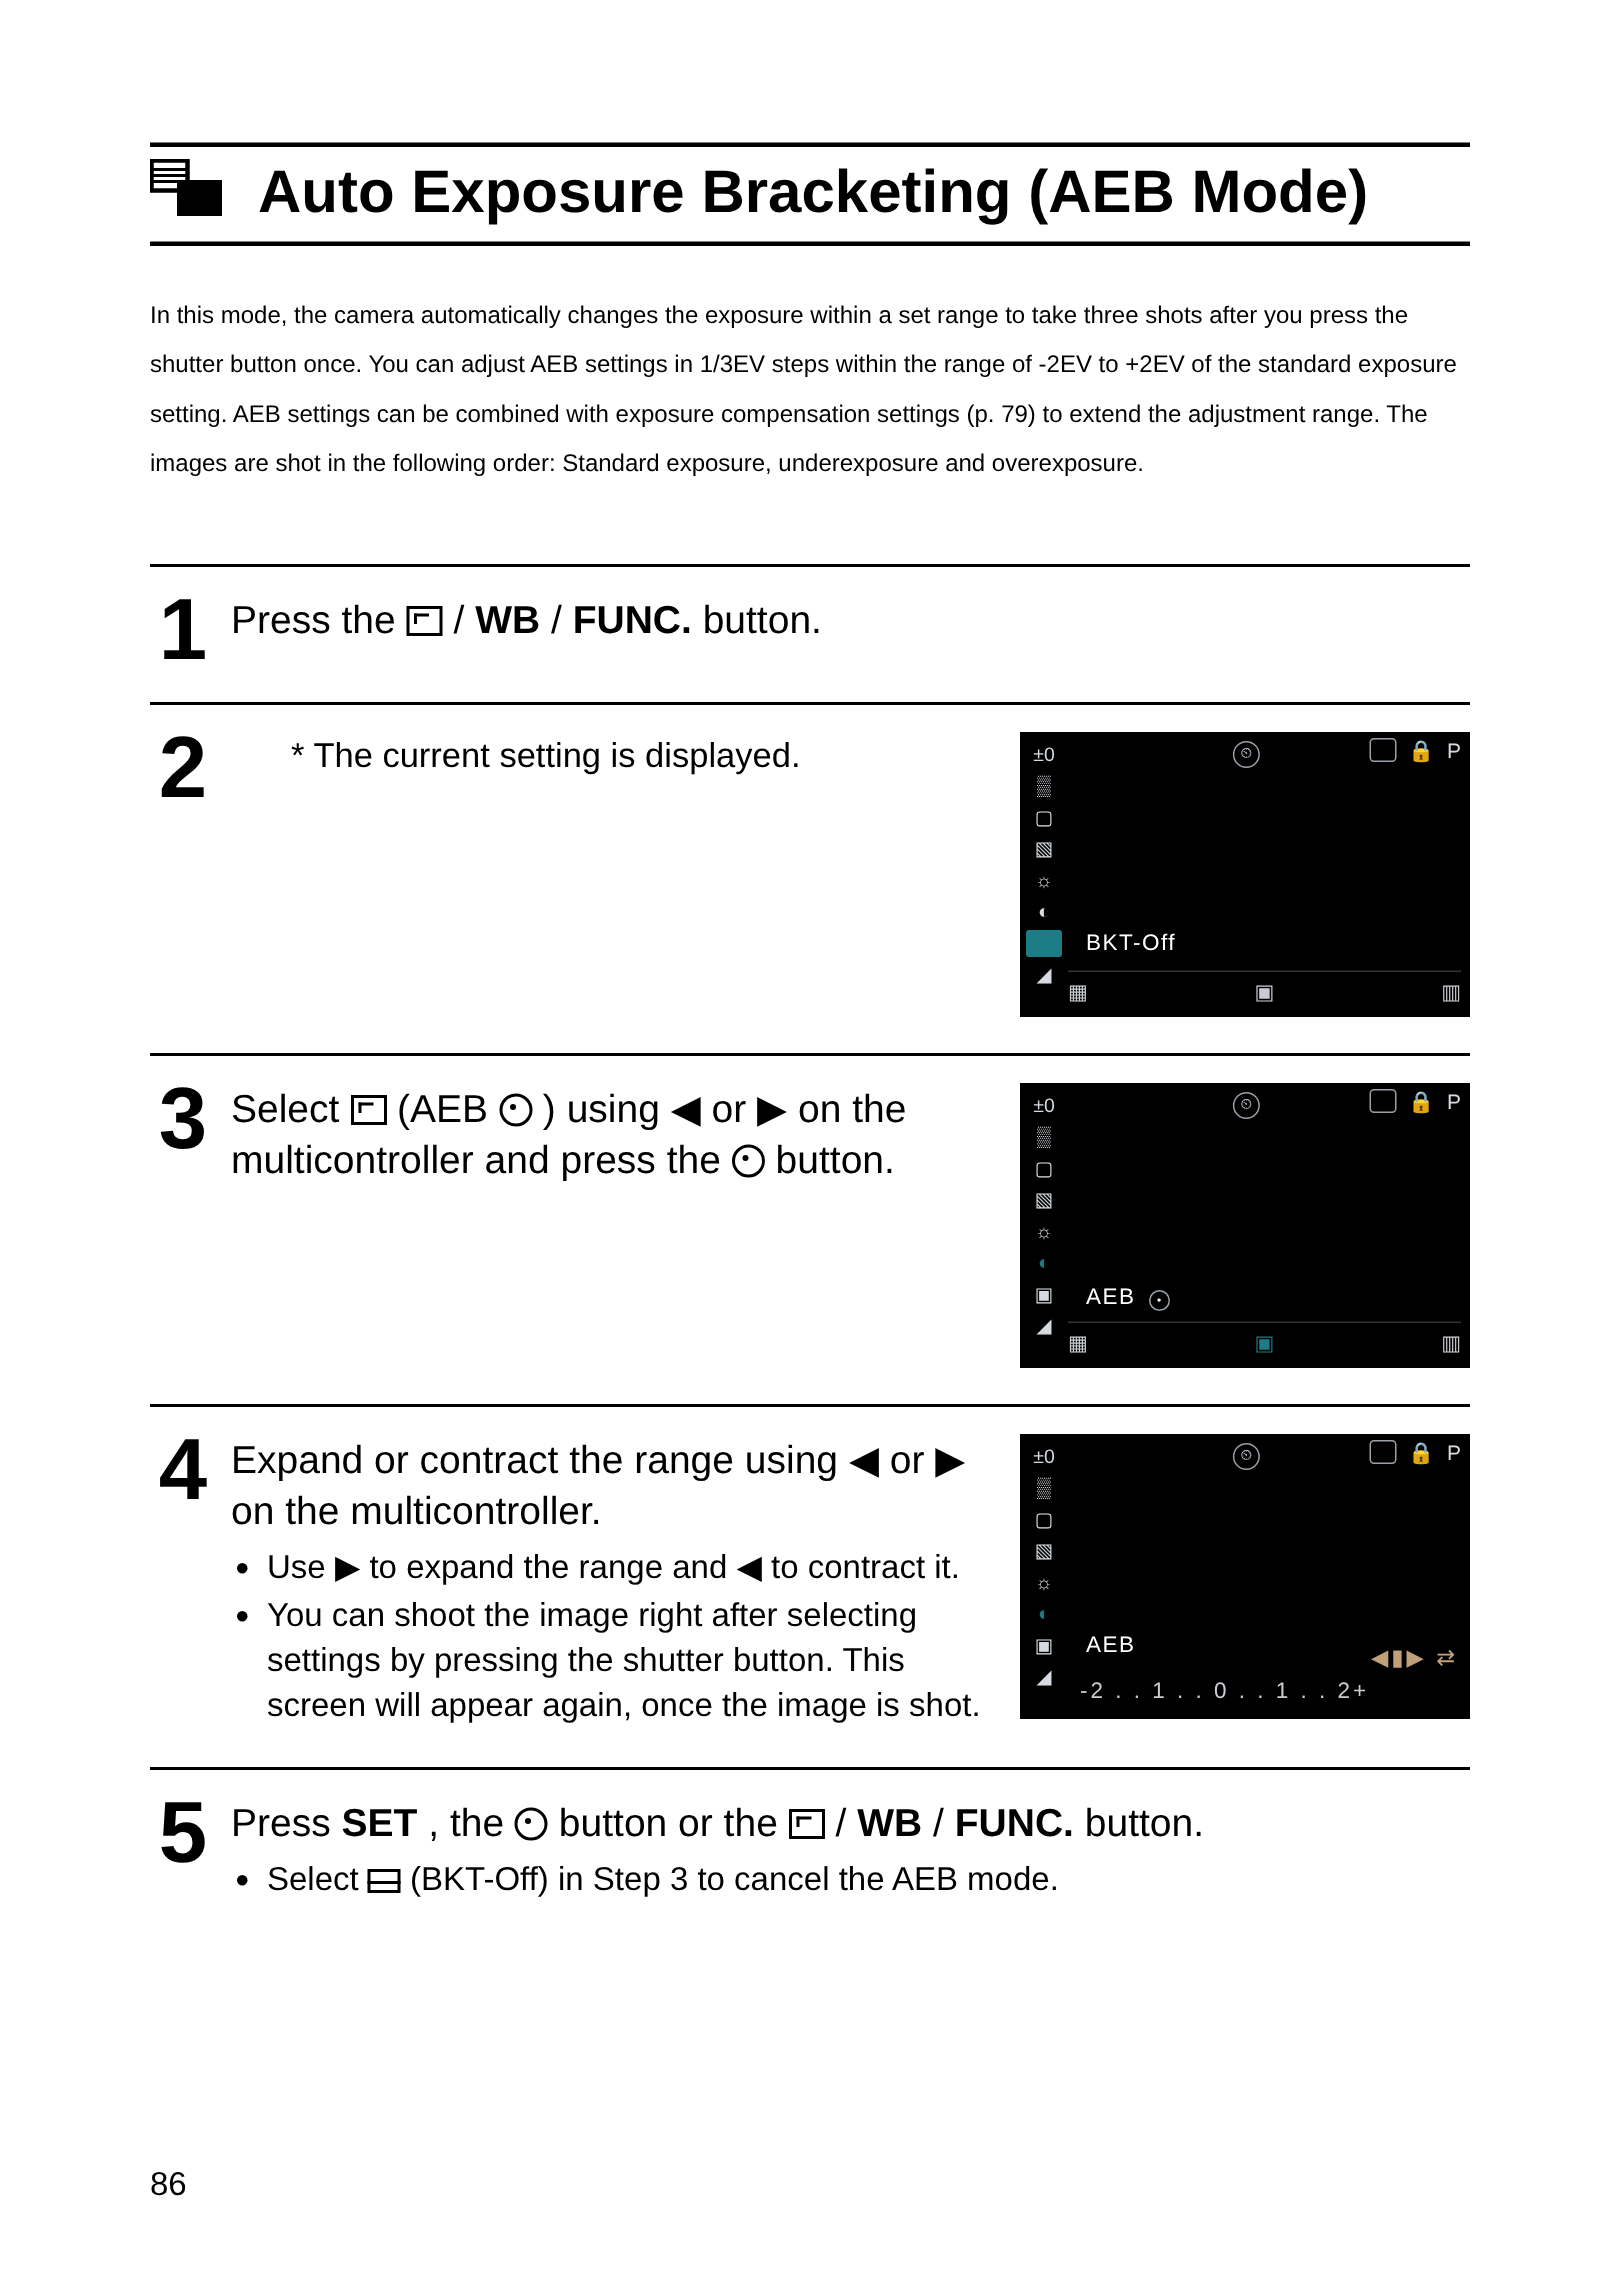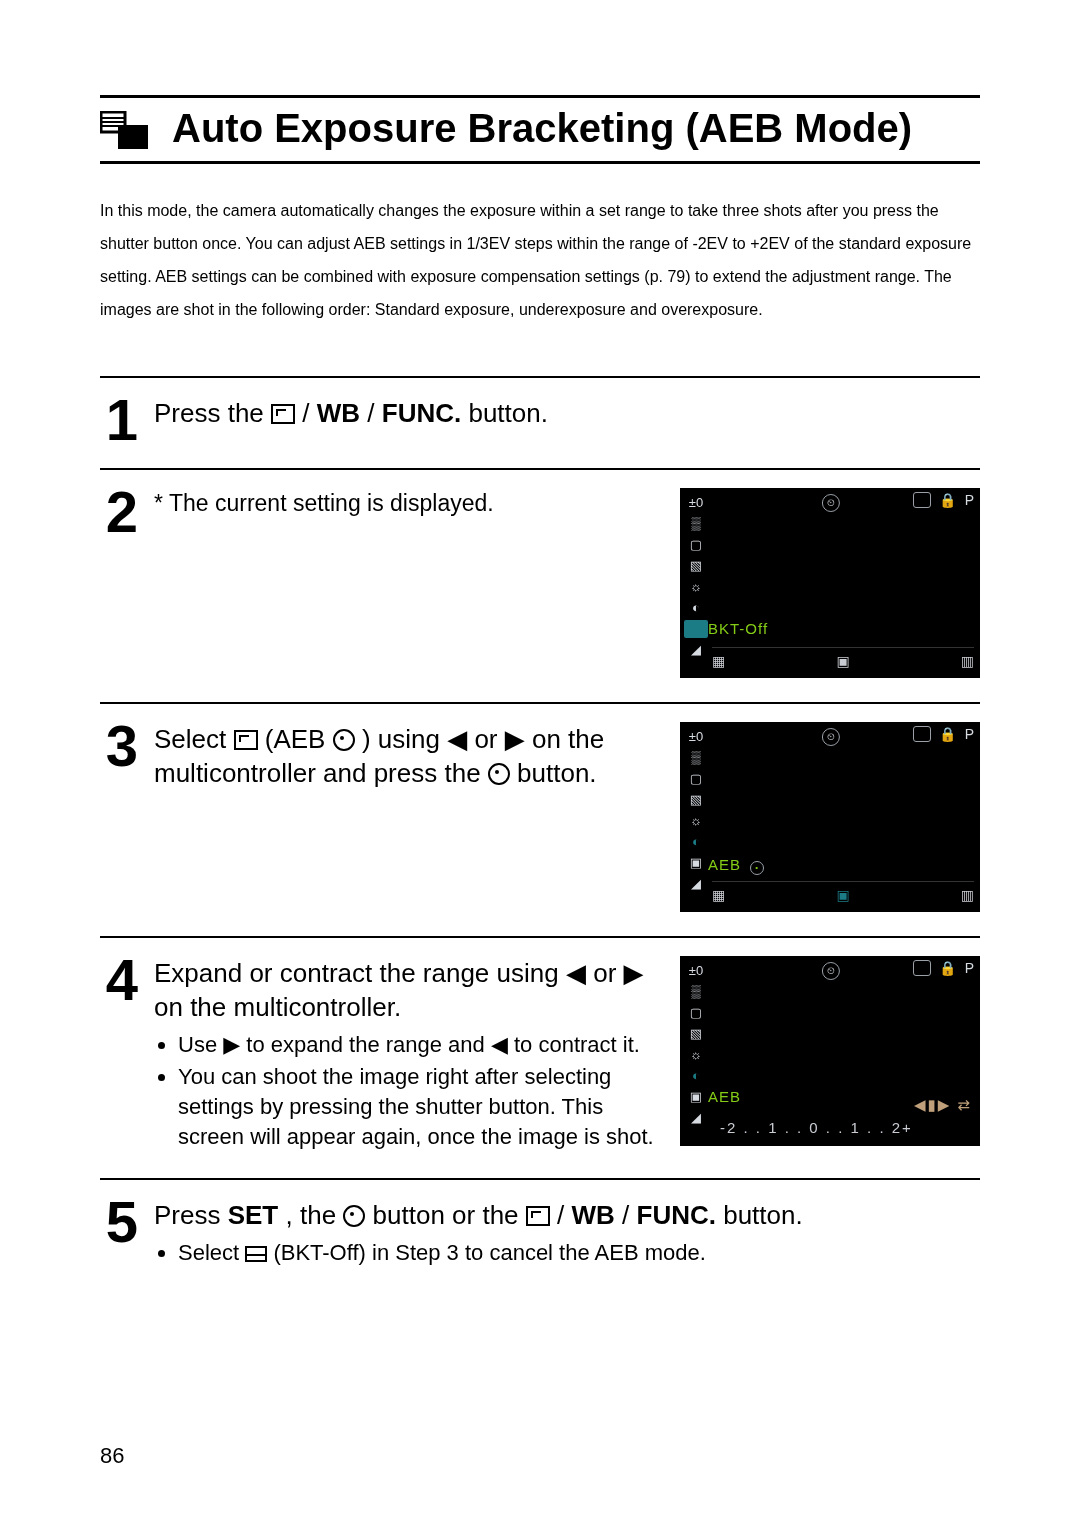--- a/index.html
+++ b/index.html
@@ -3,31 +3,31 @@
 <meta charset="utf-8">
 <style>
   html,body{margin:0;padding:0;background:#fff;}
   .page{
     width:1080px;height:1529px;box-sizing:border-box;
     padding:95px 100px 60px 100px;position:relative;
     font-family:Arial,Helvetica,sans-serif;color:#000;
   }
   .title-bar{
     border-top:3px solid #000;border-bottom:3px solid #000;
-    padding:8px 0 10px 0;display:flex;align-items:flex-end;gap:22px;
+    padding:8px 0 10px 0;display:flex;align-items:flex-start;gap:22px;
   }
   .title-icon{width:50px;height:40px;flex:0 0 auto;}
   .title-text{font-size:40px;font-weight:bold;letter-spacing:0px;white-space:nowrap;}
   .intro{font-size:16px;line-height:33px;margin:30px 0 50px 0;}
   .step{border-top:2px solid #000;display:flex;padding:18px 0 24px 0;gap:10px;}
   .step-num{font-size:58px;font-weight:bold;line-height:48px;width:44px;flex:0 0 auto;text-align:center;}
   .step-body{flex:1 1 auto;display:flex;gap:20px;}
   .step-text{flex:1 1 auto;font-size:26px;line-height:34px;}
   .step-text .main{margin-bottom:6px;}
-  .step-text .note{font-size:23px;line-height:30px;}
+  .step-text .note{font-size:23px;line-height:30px;margin-left:40px;}
   .step-text ul{margin:4px 0 0 0;padding-left:24px;}
   .step-text li{font-size:22px;line-height:30px;margin-bottom:2px;}
   .lcd{
     width:300px;height:190px;flex:0 0 auto;background:#000;position:relative;
     font-family:Arial,Helvetica,sans-serif;color:#fff;font-size:15px;
   }
   .lcd .left-icons{
     position:absolute;left:6px;top:6px;display:flex;flex-direction:column;gap:3px;
   }
   .lcd .left-icons span{
@@ -37,21 +37,21 @@
   .lcd .top-right{
     position:absolute;right:6px;top:4px;display:flex;gap:8px;align-items:center;
     font-size:14px;color:#d6dbe2;
   }
   .lcd .top-right .camglyph{width:16px;height:14px;border:1px solid #9aa0a8;border-radius:3px;}
   .lcd .top-center{position:absolute;left:50%;top:4px;transform:translateX(-45%);}
   .lcd .top-center span{display:inline-block;width:16px;height:16px;border:1px solid #9aa0a8;border-radius:50%;font-size:10px;line-height:16px;text-align:center;color:#d6dbe2;}
   .lcd .highlight{
     position:absolute;left:4px;width:24px;height:18px;background:#1b7c86;border-radius:2px;
   }
-  .lcd .midlabel{position:absolute;left:28px;font-size:15px;color:#84cc16;letter-spacing:1px;}
+  .lcd .midlabel{position:absolute;left:44px;font-size:15px;color:#ffffff;letter-spacing:1px;}
   .lcd .bottom-row{
     position:absolute;left:32px;right:6px;bottom:4px;height:26px;
     border-top:1px solid #333;display:flex;justify-content:space-between;align-items:center;
   }
   .lcd .bottom-row span{font-size:14px;color:#c9ccd2;}
   .lcd .scale{
     position:absolute;left:40px;right:8px;bottom:10px;color:#c9ccd2;font-size:15px;letter-spacing:2px;
   }
   .lcd .aeb-arrows{position:absolute;right:8px;bottom:32px;color:#bfa07a;font-size:15px;letter-spacing:2px;}
   .pagenum{position:absolute;left:100px;bottom:60px;font-weight:normal;font-size:22px;}

